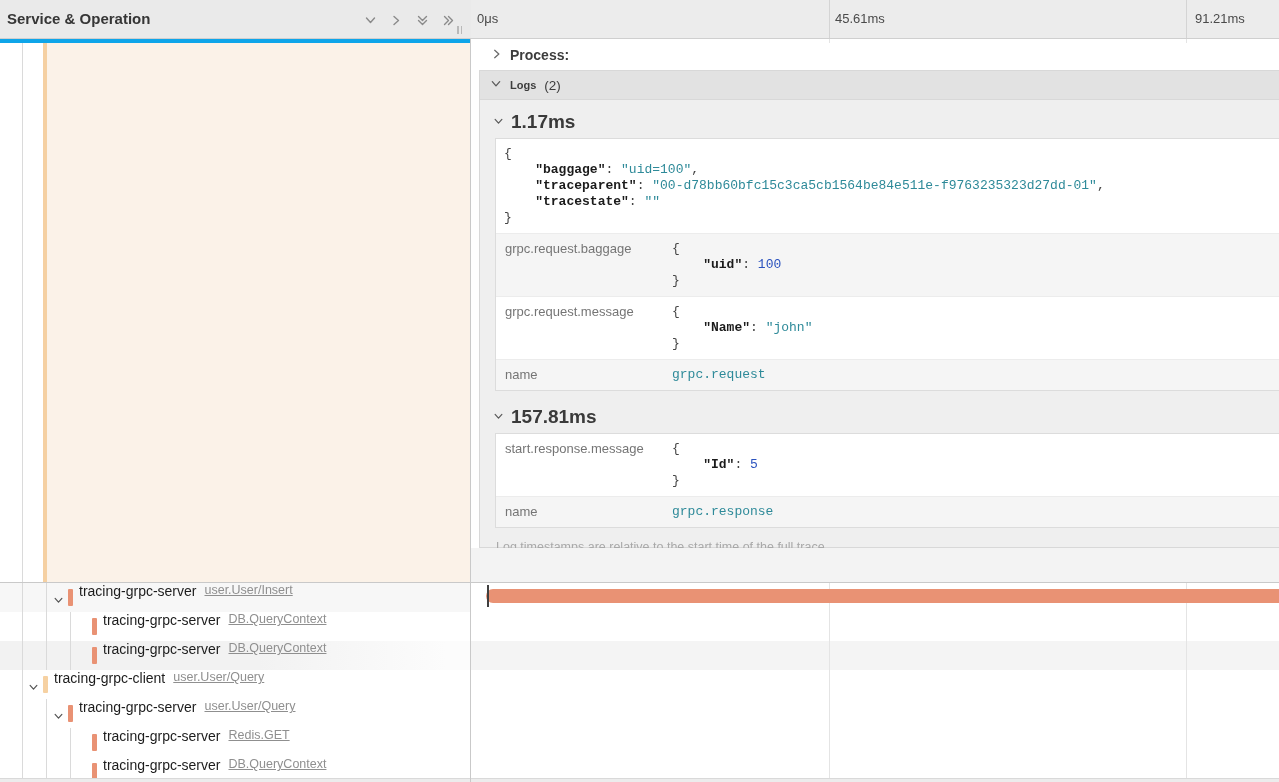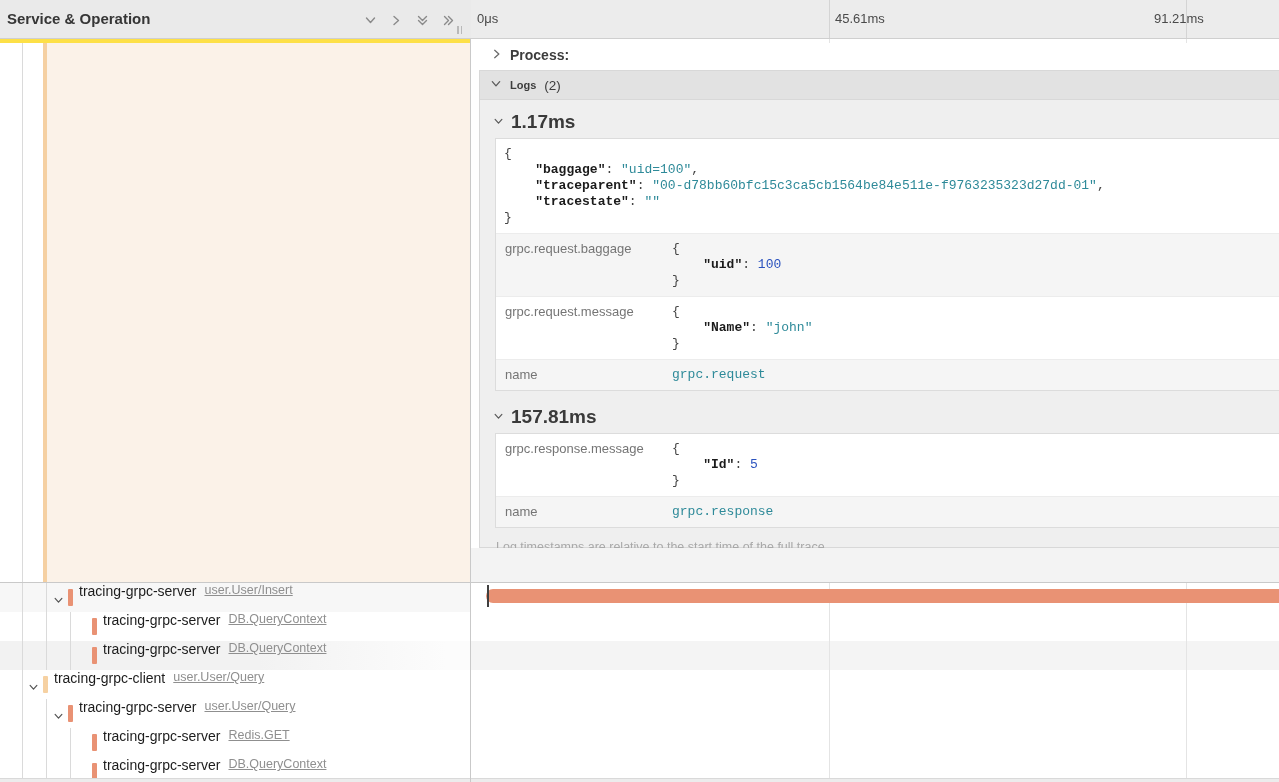--- a/index.html
+++ b/index.html
@@ -1,17 +1,17 @@
 <!DOCTYPE html>
 <html><head>
 <meta charset="utf-8">
 <style>
   html,body{margin:0;padding:0;background:#fff;}
   #app{position:relative;width:1279px;height:782px;overflow:hidden;
-       font-family:"Liberation Sans",sans-serif;background:#fde047;}
+       font-family:"Liberation Sans",sans-serif;background:#0ea5e9;}
 
   
   #hdr{position:absolute;left:0;top:0;width:1279px;height:38px;border-bottom:1px solid #cfcfcf;}
   #hdr-left{position:absolute;left:0;top:0;width:471px;height:38px;background:#eaeaea;}
   #col-title{position:absolute;left:7px;top:0;line-height:38px;font-size:15px;font-weight:bold;color:#363636;}
   #hdr-icons{position:absolute;left:362px;top:12px;display:flex;gap:9px;align-items:center;}
   #hdr-icons .icbtn{width:17px;height:17px;display:flex;align-items:center;justify-content:center;cursor:pointer;}
   #grip{position:absolute;right:9px;bottom:4px;display:flex;gap:2px;}
   #grip i{display:block;width:1.5px;height:8px;background:#b9b9b9;}
   #hdr-right{position:absolute;left:471px;top:0;width:808px;height:38px;background:#ececec;}
@@ -107,21 +107,21 @@
       <span id="grip">
           <i></i>
           <i></i>
         </span>
     </div>
     <div id="hdr-right">
         <div class="hdr-tickline" style="left: 358px;"></div>
         <div class="hdr-tickline" style="left: 715px;"></div>
         <span class="hdr-ticklabel" style="left: 6px;">0μs</span>
         <span class="hdr-ticklabel" style="left: 364px;">45.61ms</span>
-        <span class="hdr-ticklabel" style="left: 683px;">91.21ms</span>
+        <span class="hdr-ticklabel" style="left: 724px;">91.21ms</span>
       </div>
   </div>
 
   <div id="body">
     <div id="topstrip">
         <div class="gridline" style="left: 358px;"></div>
         <div class="gridline" style="left: 715px;"></div>
       </div>
 
     <div id="detailrow">
@@ -187,21 +187,21 @@
                   </div>
                 </div>
                 <div class="entry-hdr">
                   <span><svg width="11" height="11" viewBox="0 0 13 13" fill="none" stroke="#5a5a5a" stroke-width="1.4" stroke-linecap="round" stroke-linejoin="round">
                       <polyline points="2.5,4 6.5,8.5 10.5,4"></polyline>
                     </svg></span>
                   <span class="entry-ts">157.81ms</span>
                 </div>
                 <div class="kv-table">
                   <div class="kv-row">
-                    <div class="kv-key">grpc.response.message</div>
+                    <div class="kv-key">start.response.message</div>
                     <div class="kv-val">
                       <div class="vline"><span class="tok-punc">{</span></div>
                       <div class="vline"><span class="tok-punc">    </span><span class="tok-key">"Id"</span><span class="tok-punc">: </span><span class="tok-num">5</span></div>
                       <div class="vline"><span class="tok-punc">}</span></div>
                     </div>
                   </div>
                   <div class="kv-row stripe">
                     <div class="kv-key">name</div>
                     <div class="kv-val">
                       <div class="vline"><span class="tok-str">grpc.response</span></div>

